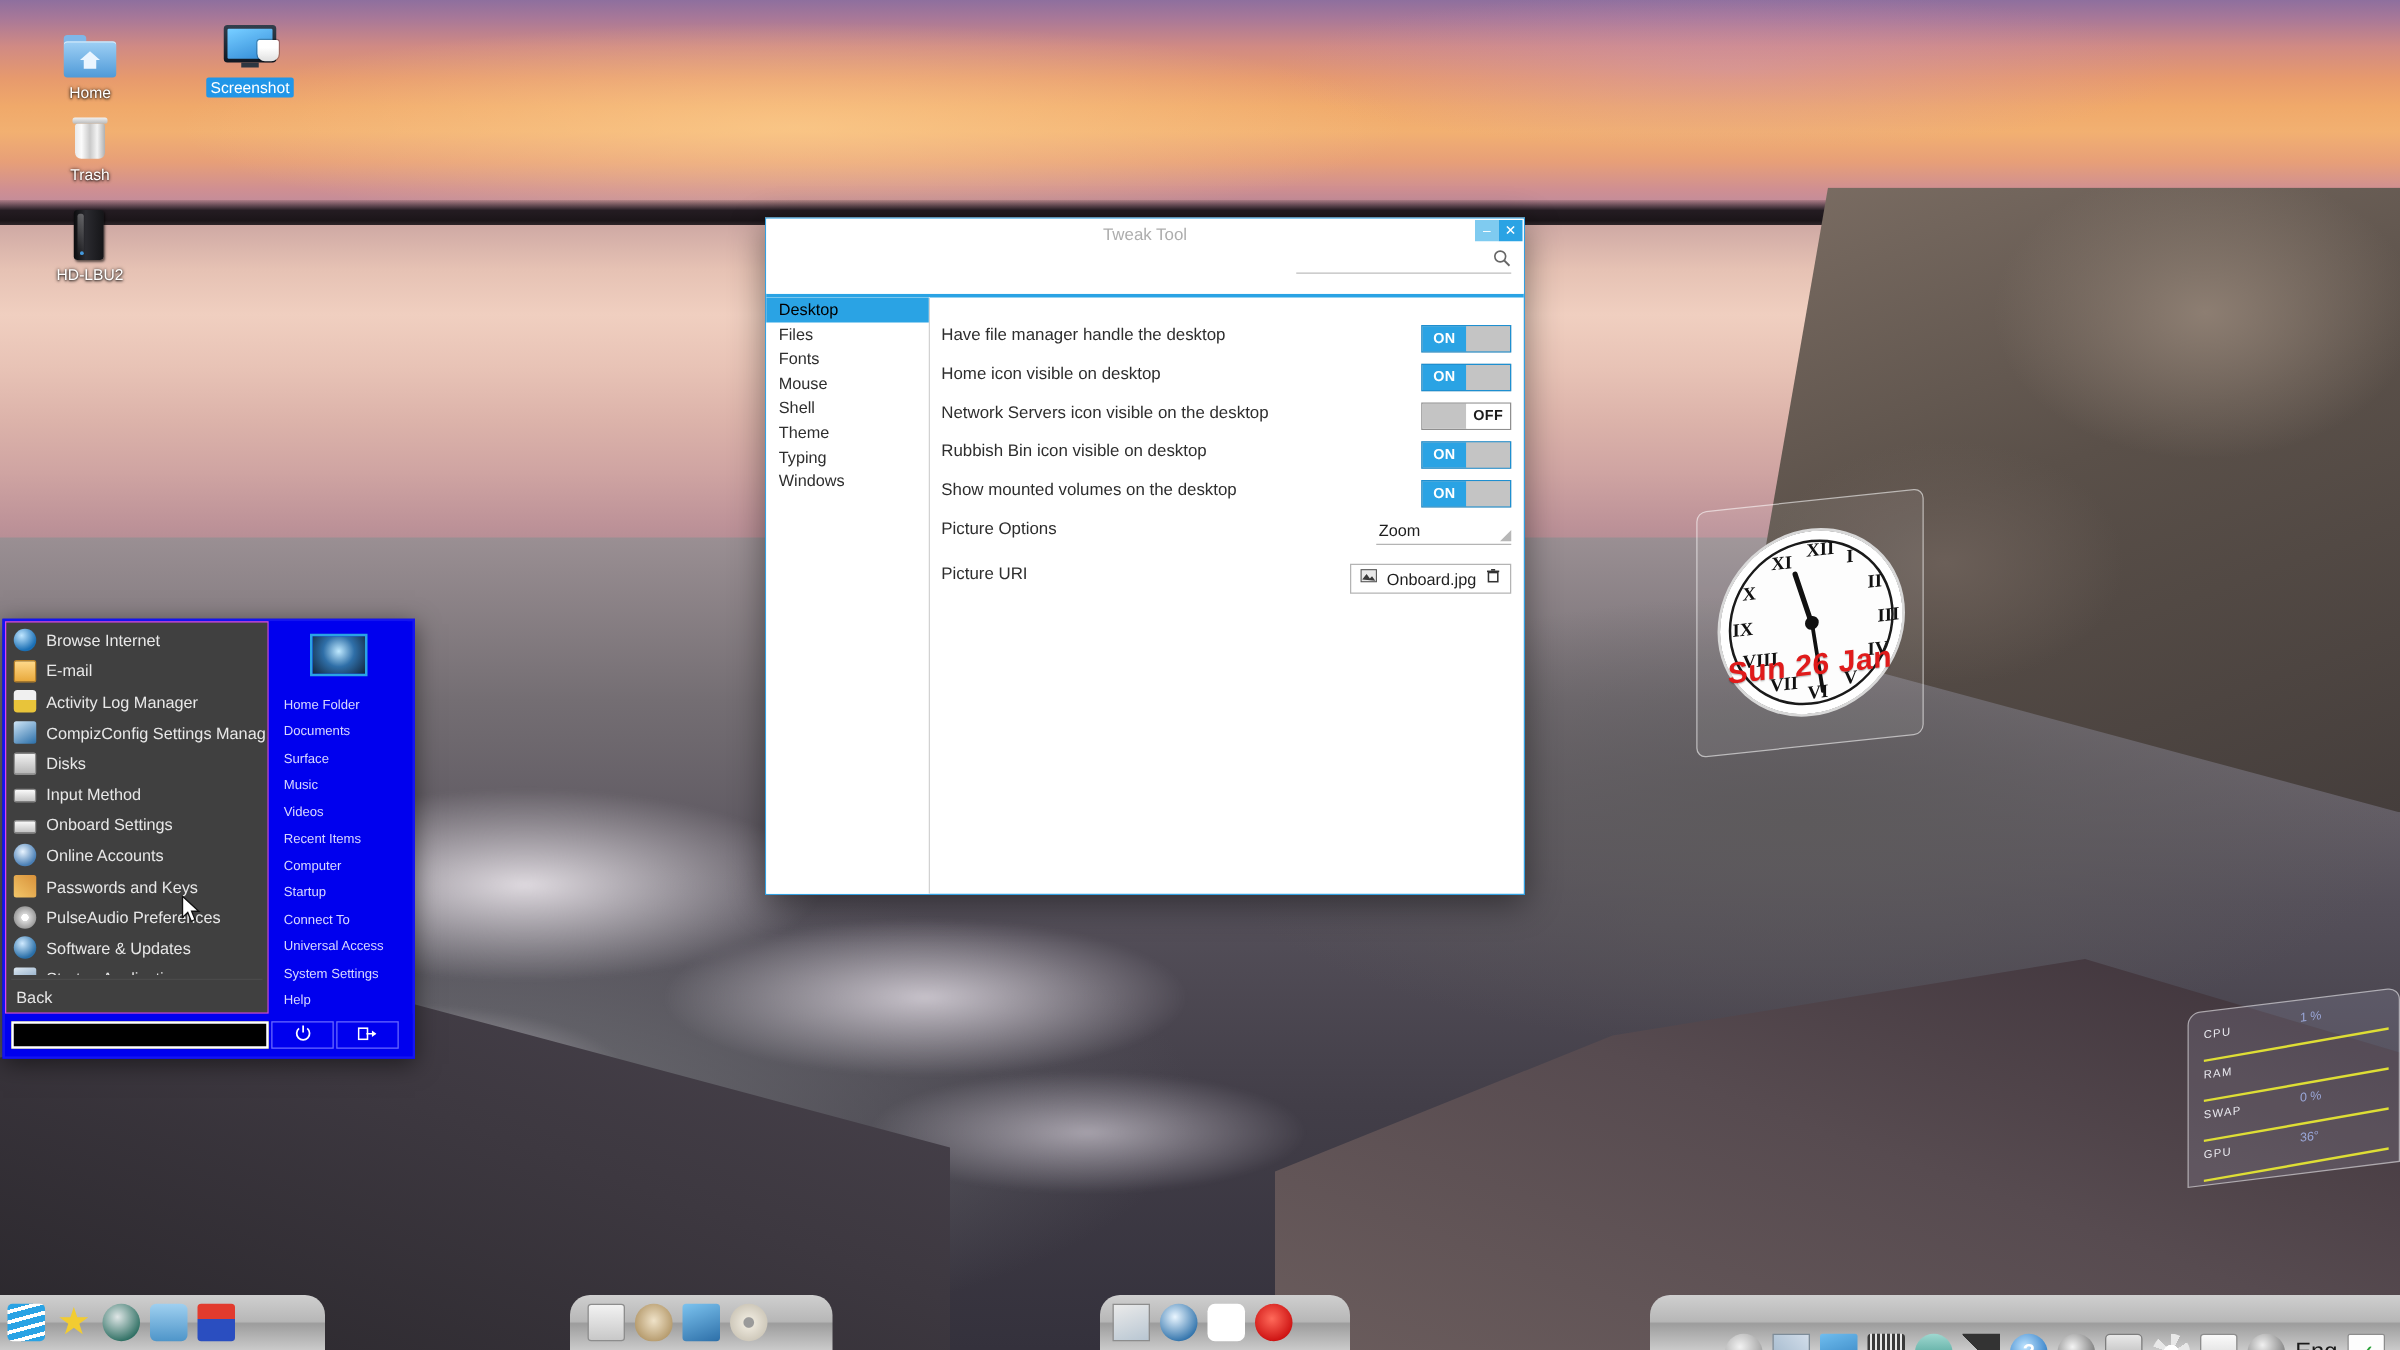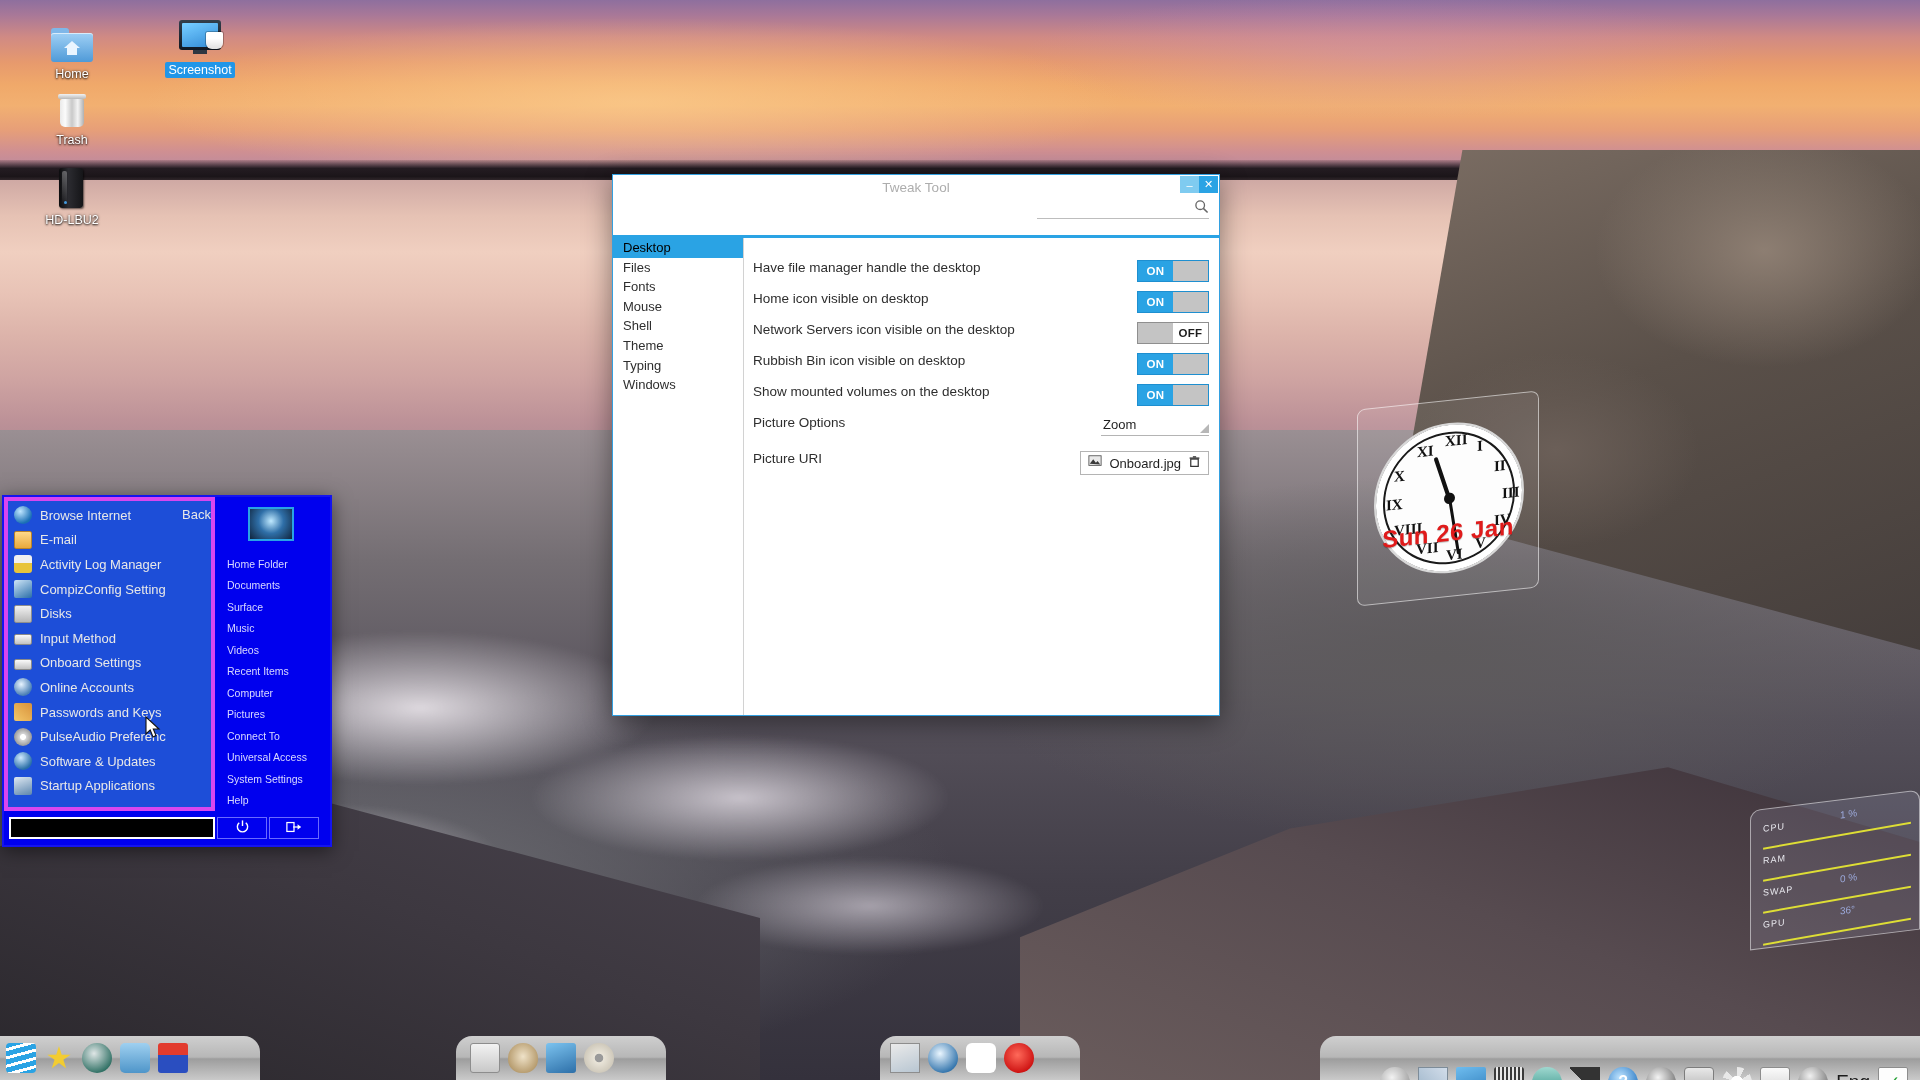--- a/index.html
+++ b/index.html
@@ -200,22 +200,22 @@
   .tw-filechooser .fname { font-size:13px; color:#1f1f1f; white-space:nowrap; }
 
   
   #start-menu {
     position:absolute; left:2px; top:495px; width:330px; height:352px;
     background:#0000ee; border:2px solid #1414f0; display:flex; flex-direction:column;
     box-shadow:0 4px 18px rgba(0,0,0,.5);
   }
   .sm-main { flex:1; display:flex; min-height:0; }
   .sm-left {
-    width:211px; background:#1d4ed8; display:flex; flex-direction:row;
-    border:4px solid #d946ef;
+    width:211px; background:#404040; display:flex; flex-direction:column;
+    border:1px solid #d946ef;
   }
   .sm-applist { flex:1; overflow:hidden; padding-top:2px; }
   .sm-item {
     height:24.6px; display:flex; align-items:center; gap:8px; padding:0 6px;
     font-size:13px; color:#e8e8e8; cursor:pointer; white-space:nowrap;
   }
   .sm-ico { width:18px; height:18px; flex:0 0 18px; border-radius:2px; position:relative; }
   .sm-sep { height:1px; background:#4a4a4a; margin:3px 4px 0; }
   .sm-back {
     height:26px; display:flex; align-items:center; padding-left:8px;
@@ -546,21 +546,21 @@
 
     <div class="sm-right">
       <div class="sm-avatar"></div>
       <div class="sm-place">Home Folder</div>
       <div class="sm-place">Documents</div>
       <div class="sm-place">Surface</div>
       <div class="sm-place">Music</div>
       <div class="sm-place">Videos</div>
       <div class="sm-place">Recent Items</div>
       <div class="sm-place">Computer</div>
-      <div class="sm-place">Pictures</div>
+      <div class="sm-place">Startup</div>
       <div class="sm-place">Connect To</div>
       <div class="sm-place">Universal Access</div>
       <div class="sm-place">System Settings</div>
       <div class="sm-place">Help</div>
     </div>
   </div>
 
   <div class="sm-bottom">
     <input class="sm-search" type="text" style="">
     <div class="sm-pwr">

